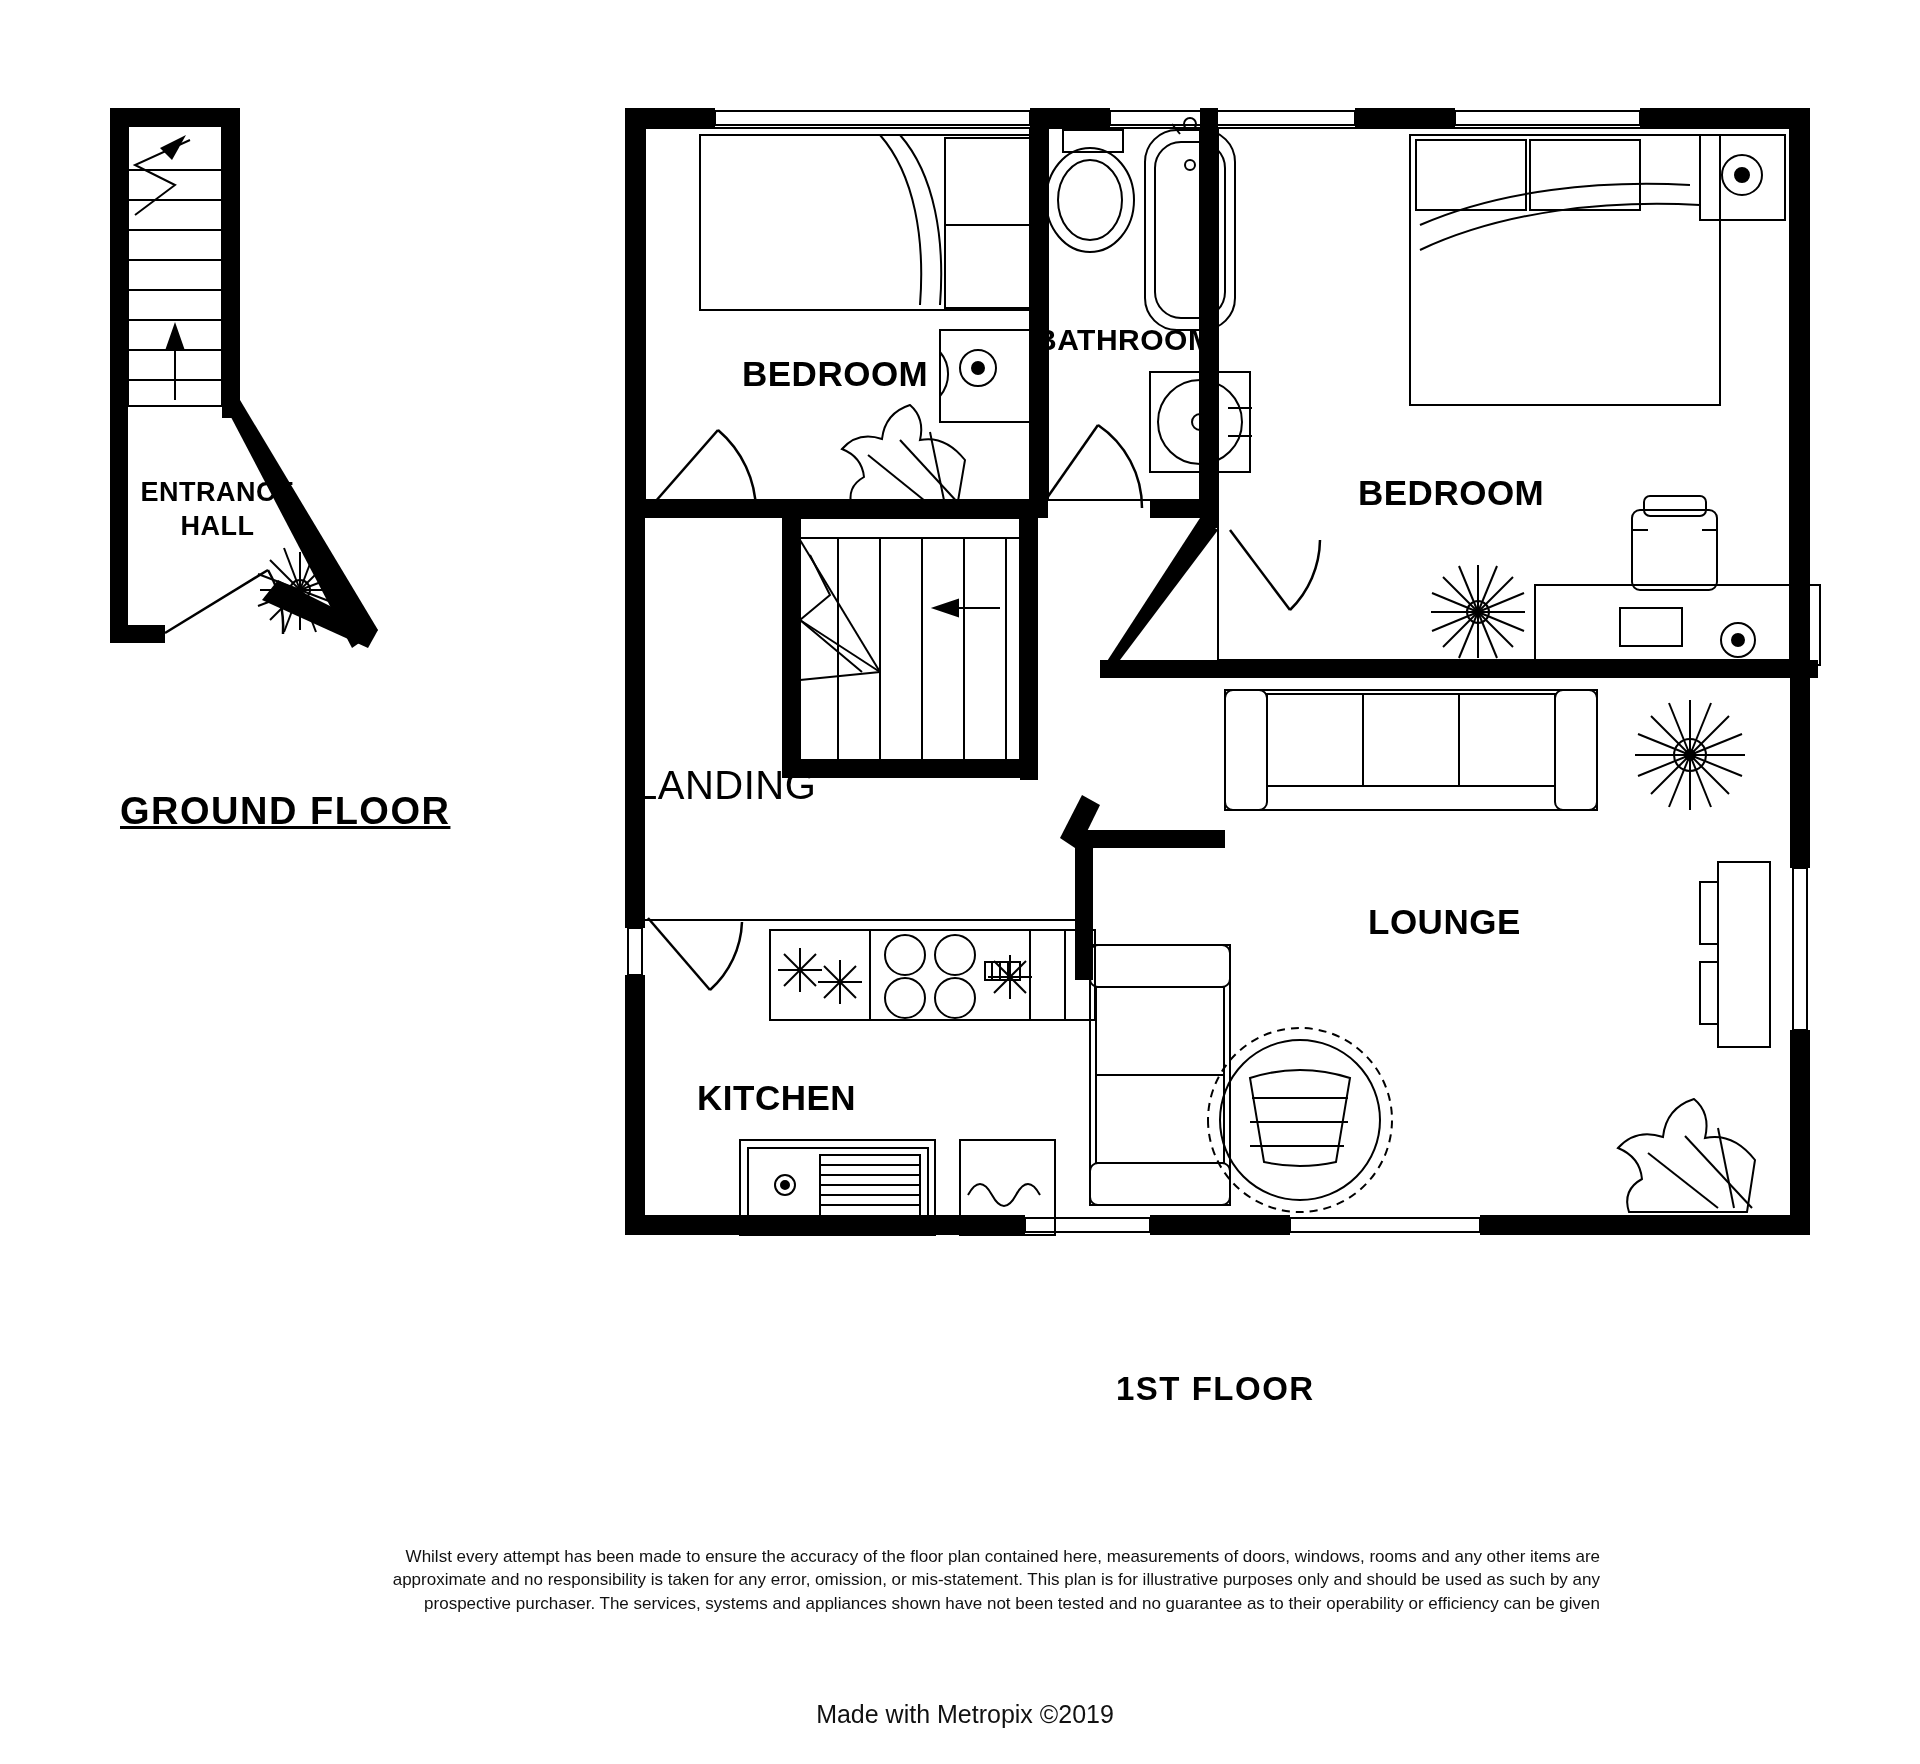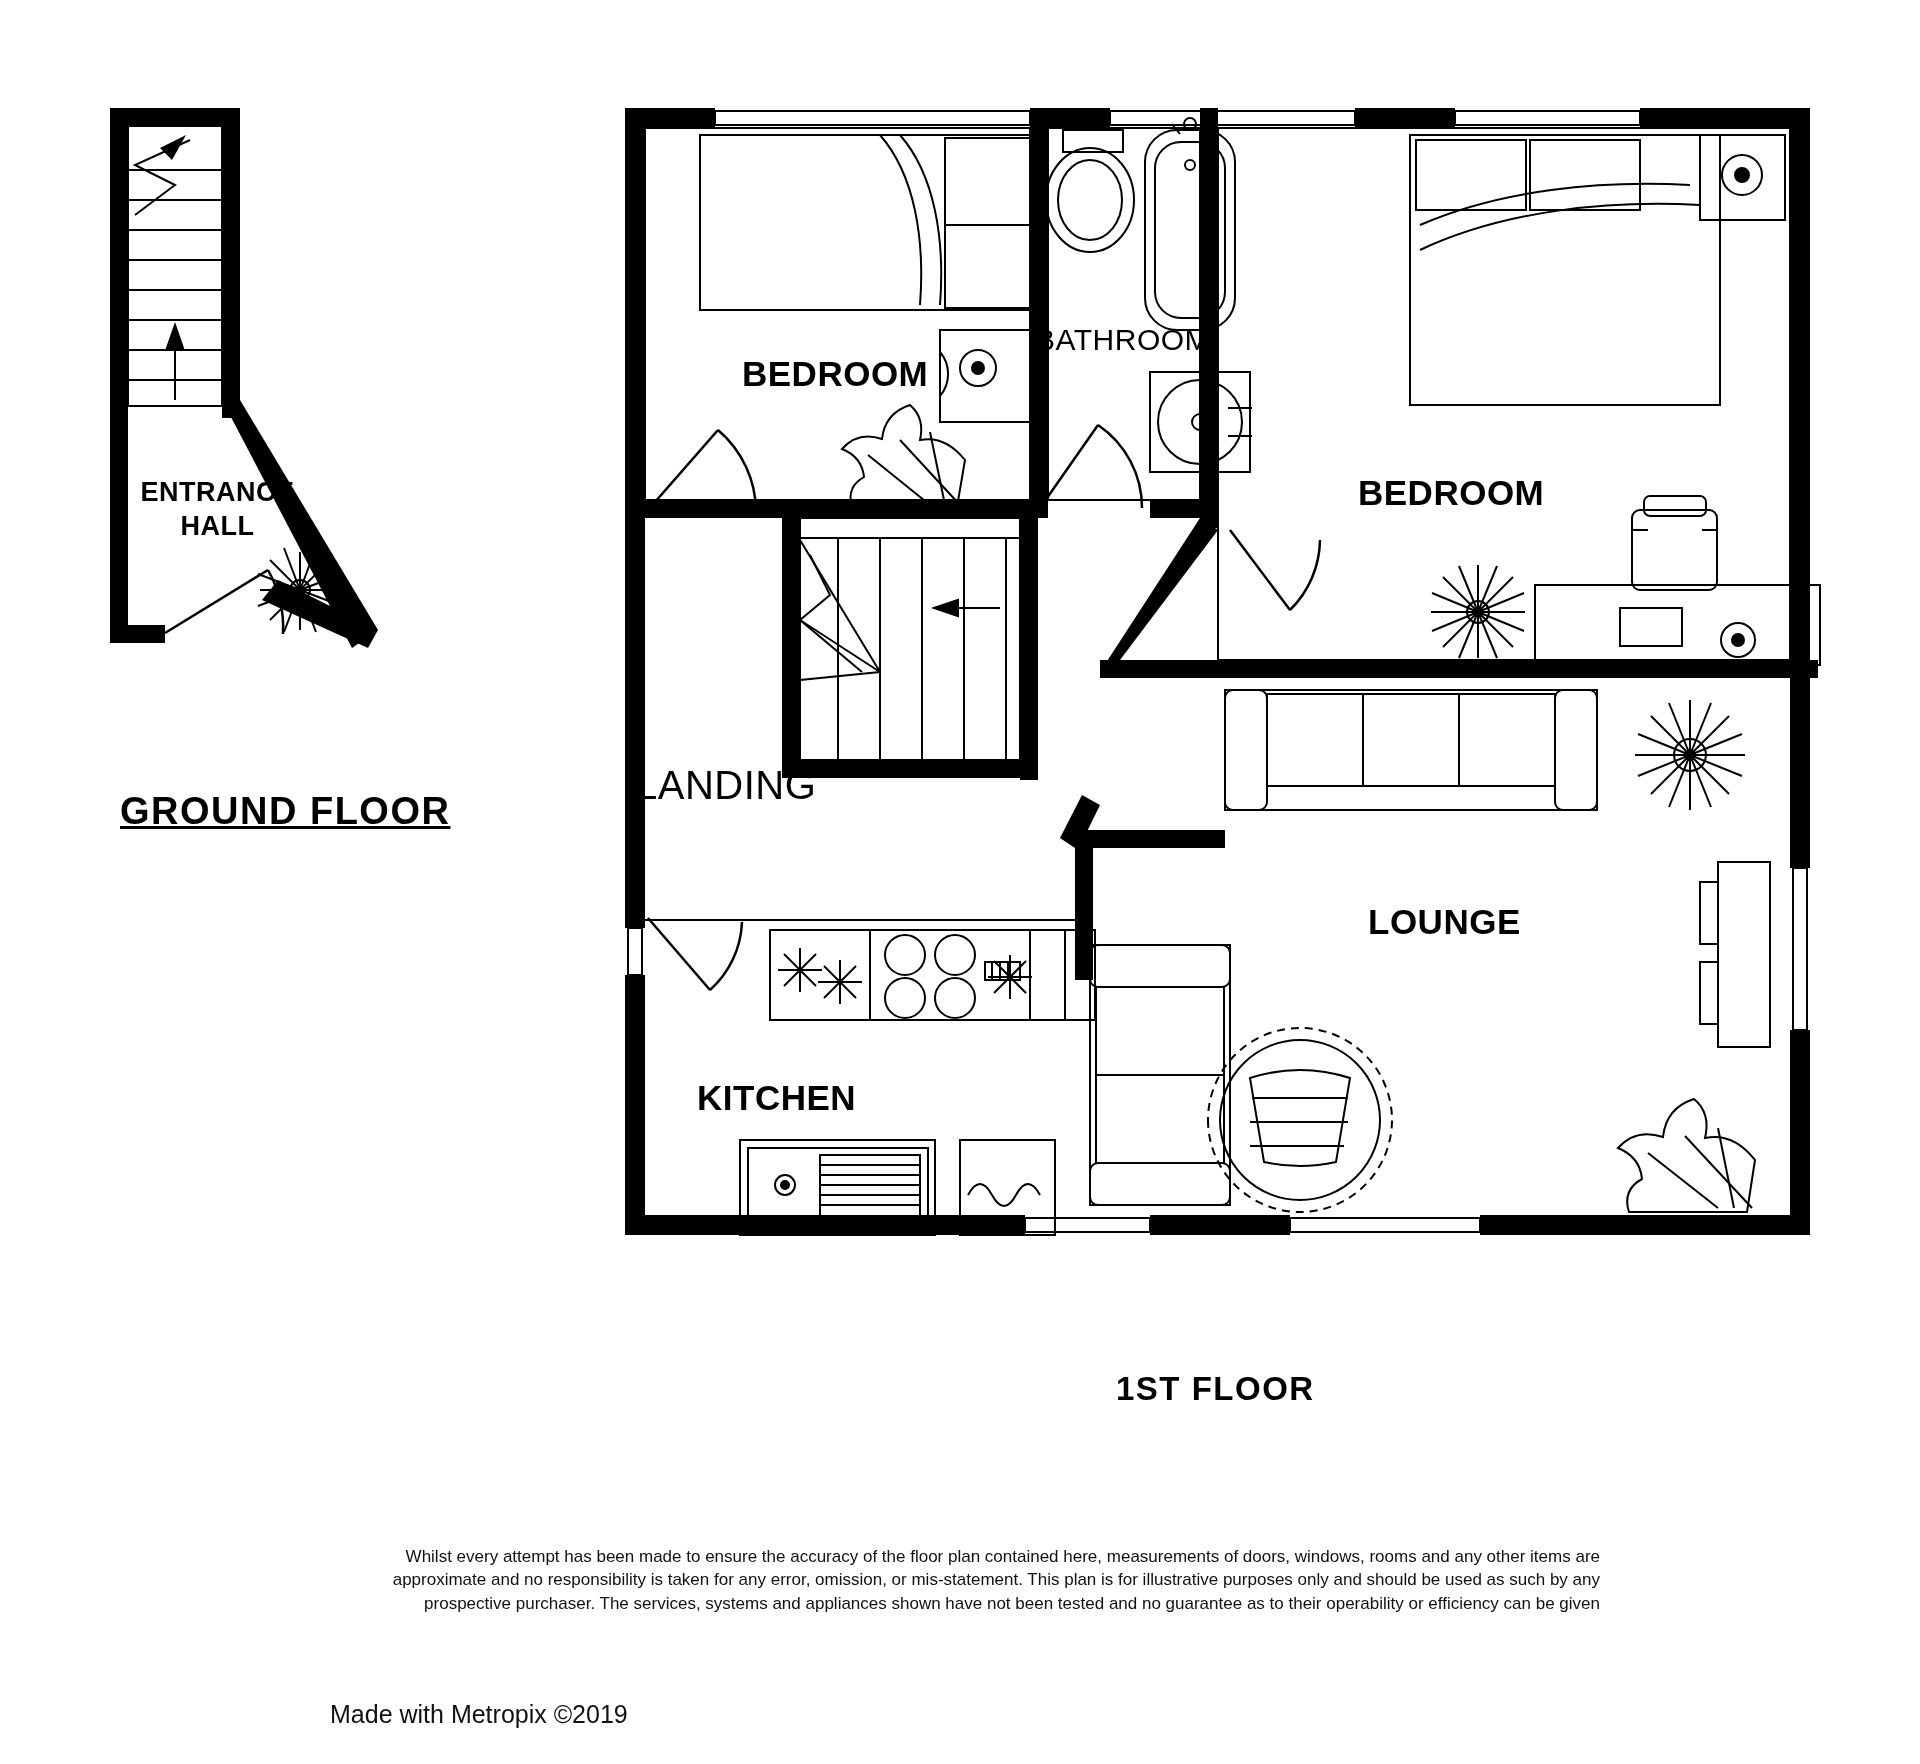--- a/index.html
+++ b/index.html
@@ -1,20 +1,20 @@
 <!DOCTYPE html>
 <html><head>
 <meta charset="utf-8">
 <style>
   html,body{margin:0;padding:0;background:#ffffff;}
   body{width:1920px;height:1764px;position:relative;font-family:"Liberation Sans",sans-serif;color:#000;}
   .plan{position:absolute;left:0;top:0;width:1920px;height:1764px;}
   .label{position:absolute;font-weight:bold;letter-spacing:0.5px;}
   .disclaimer{position:absolute;left:330px;top:1545px;width:1270px;text-align:right;font-size:17px;line-height:1.38;color:#111;}
-  .madeby{position:absolute;left:330px;top:1700px;width:1270px;font-size:25px;color:#111;}
+  .madeby{position:absolute;left:330px;top:1700px;width:1270px;text-align:center;font-size:25px;color:#111;}
   svg{display:block;}
 </style>
 </head>
 <body>
 
 <svg class="plan" viewBox="0 0 1920 1764" width="1920" height="1764">
   <rect x="0" y="0" width="1920" height="1764" fill="#ffffff"></rect>
 
   <g>
 
@@ -408,21 +408,21 @@
 
 <div class="label" style="left:125px;top:476px;width:185px;text-align:center;font-size:27px;line-height:1.25;">
   <div>ENTRANCE</div>
   <div>HALL</div>
 </div>
 
 <div class="label" style="left:120px;top:790px;font-size:38px;letter-spacing:1.5px;text-decoration:underline;">GROUND FLOOR</div>
 
 <div class="label" style="left:742px;top:354px;font-size:35px;">BEDROOM</div>
 
-<div class="label" style="left:1035px;top:323px;font-size:30px;font-weight:normal;">BATHROOM</div>
+<div class="label" style="left:1035px;top:323px;font-size:30px;font-weight:bold;">BATHROOM</div>
 
 <div class="label" style="left:1358px;top:473px;font-size:35px;">BEDROOM</div>
 
 <div class="label" style="left:635px;top:763px;font-size:40px;font-weight:normal;">LANDING</div>
 
 <div class="label" style="left:697px;top:1078px;font-size:35px;">KITCHEN</div>
 
 <div class="label" style="left:1368px;top:902px;font-size:35px;text-align:right;">LOUNGE</div>
 
 <div class="label" style="left:1105px;top:1370px;font-size:33px;letter-spacing:1.5px;margin-left:11px;">1ST FLOOR</div>

